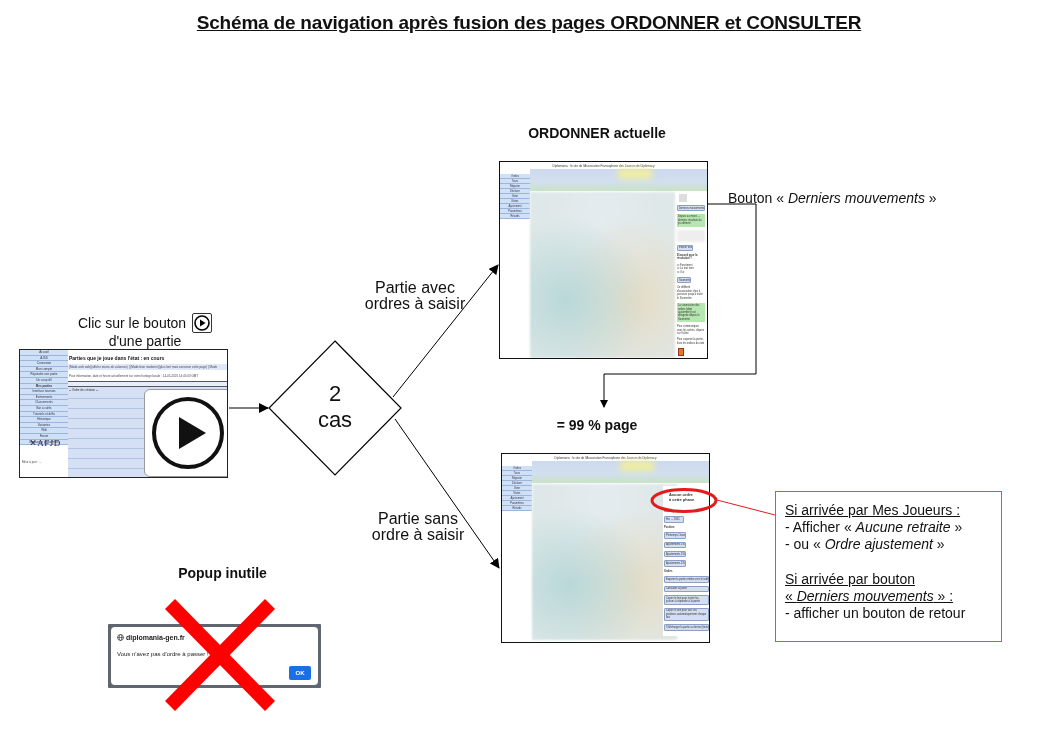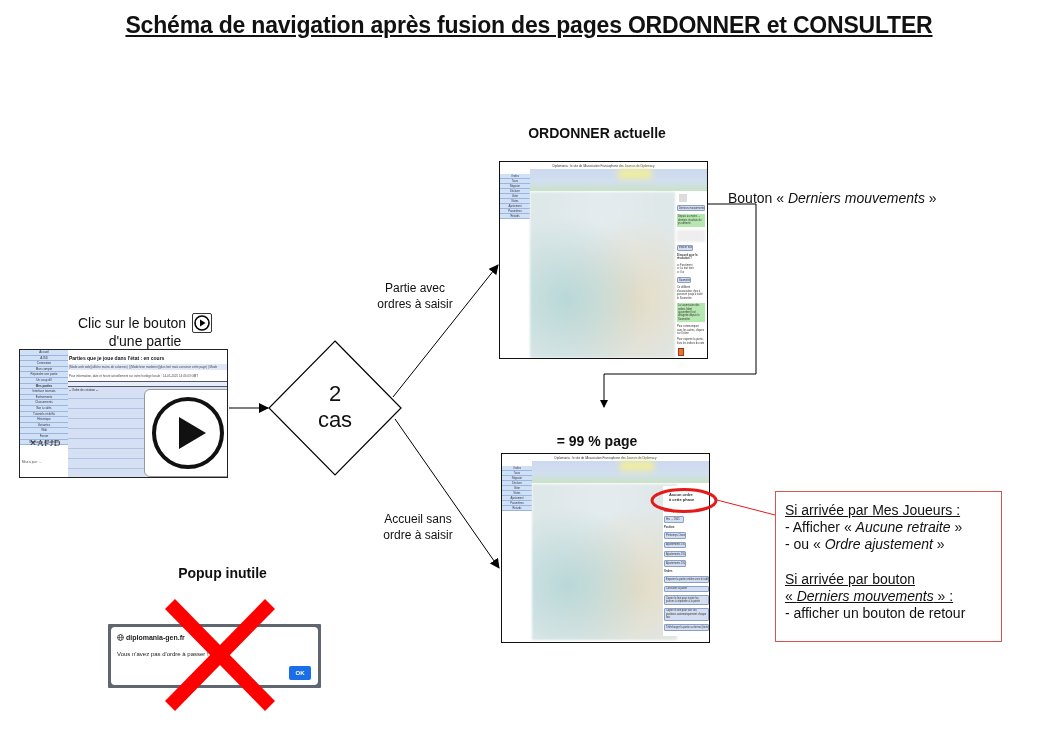--- a/index.html
+++ b/index.html
@@ -2,28 +2,28 @@
 <html><head>
   <meta charset="utf-8">
   <style>
     * { box-sizing: border-box; margin: 0; padding: 0; }
     html, body { width: 1058px; height: 754px; background: #ffffff; overflow: hidden; }
     body { position: relative; font-family: "Liberation Sans", sans-serif; color: #111; }
     .abs { position: absolute; }
 
     .title {
       left: 0; top: 12px; width: 1058px; text-align: center;
-      font-size: 23px; font-weight: bold; text-decoration: underline;
+      font-size: 19px; font-weight: bold; text-decoration: underline;
       letter-spacing: -0.2px;
     }
 
     .caption { text-align: center; font-size: 14px; line-height: 16px; }
     .caption.bold { font-weight: bold; font-size: 14px; }
 
-    .lbl { font-size: 12px; line-height: 16px; text-align: center; }
+    .lbl { font-size: 16px; line-height: 16px; text-align: center; }
 
     svg.connectors { position: absolute; left: 0; top: 0; }
 
     
     .shot-mp { left: 19px; top: 349px; width: 209px; height: 129px; border: 1px solid #222; background: #fff; overflow: hidden; }
     .mp-side { position: absolute; left: 0; top: 0; width: 48px; }
     .mp-side .it { height: 5.6px; font-size: 3px; line-height: 5.6px; text-align: center; background: #cfe0f7; border-bottom: 0.6px solid #9bb5db; color: #334; white-space: nowrap; overflow: hidden; }
     .mp-side .it.b { font-weight: bold; }
     .mp-logo { position: absolute; left: 8px; top: 88px; width: 34px; height: 12px; font-family: "Liberation Serif", serif; font-size: 9px; color: #333; text-align: center; letter-spacing: 0.5px; }
     .mp-foot { position: absolute; left: 2px; top: 110px; font-size: 3px; color: #444; }
@@ -173,21 +173,21 @@
 <div class="abs" style="left:295px; top:381px; width:80px; text-align:center; font-size:22px; line-height:26px;">
   <div>2</div>
   <div>cas</div>
 </div>
 
 <div class="abs lbl" style="left:355px; top:280px; width:120px;">
   <div>Partie avec</div>
   <div>ordres à saisir</div>
 </div>
 <div class="abs lbl" style="left:358px; top:511px; width:120px;">
-  <div>Accueil sans</div>
+  <div>Partie sans</div>
   <div>ordre à saisir</div>
 </div>
 
 <div class="abs caption bold" style="left:497px; top:125px; width:200px;">
   <div>ORDONNER actuelle</div>
 </div>
 
 <div class="abs shot" style="left:499px; top:161px; width:209px; height:198px;">
   <div class="ttl">Diplomania · le site de l'Association Francophone des Joueurs de Diplomacy</div>
   <div class="banner">
@@ -223,21 +223,21 @@
     <div class="txt">Pour communiquer avec les autres, cliquez sur l'icône</div>
     <div class="txt">Pour exporter la partie, lisez les indices du vote</div>
     <div style="width:6px; height:8px; background:#e7791d; border:0.5px solid #933; margin-left:1px;"></div>
   </div>
 </div>
 
 <div class="abs" style="left:728px; top:190px; font-size:14px; white-space:nowrap;">
   <span>Bouton « </span><i>Derniers mouvements</i><span> »</span>
 </div>
 
-<div class="abs caption bold" style="left:497px; top:433px; width:200px;">
+<div class="abs caption bold" style="left:497px; top:417px; width:200px;">
   <div>= 99 % page</div>
 </div>
 
 <div class="abs shot" style="left:501px; top:453px; width:209px; height:190px;">
   <div class="ttl">Diplomania · le site de l'Association Francophone des Joueurs de Diplomacy</div>
   <div class="banner">
       <div class="yel"></div>
     </div>
   <div class="side" id="con-side">
       <div class="it">Ordres</div>

